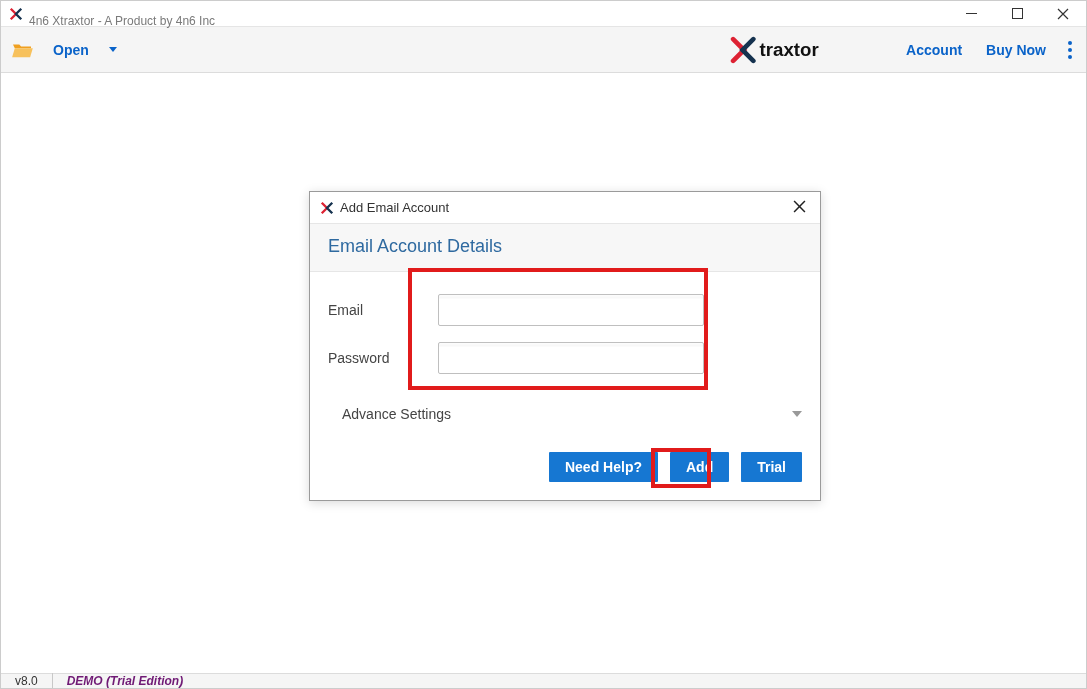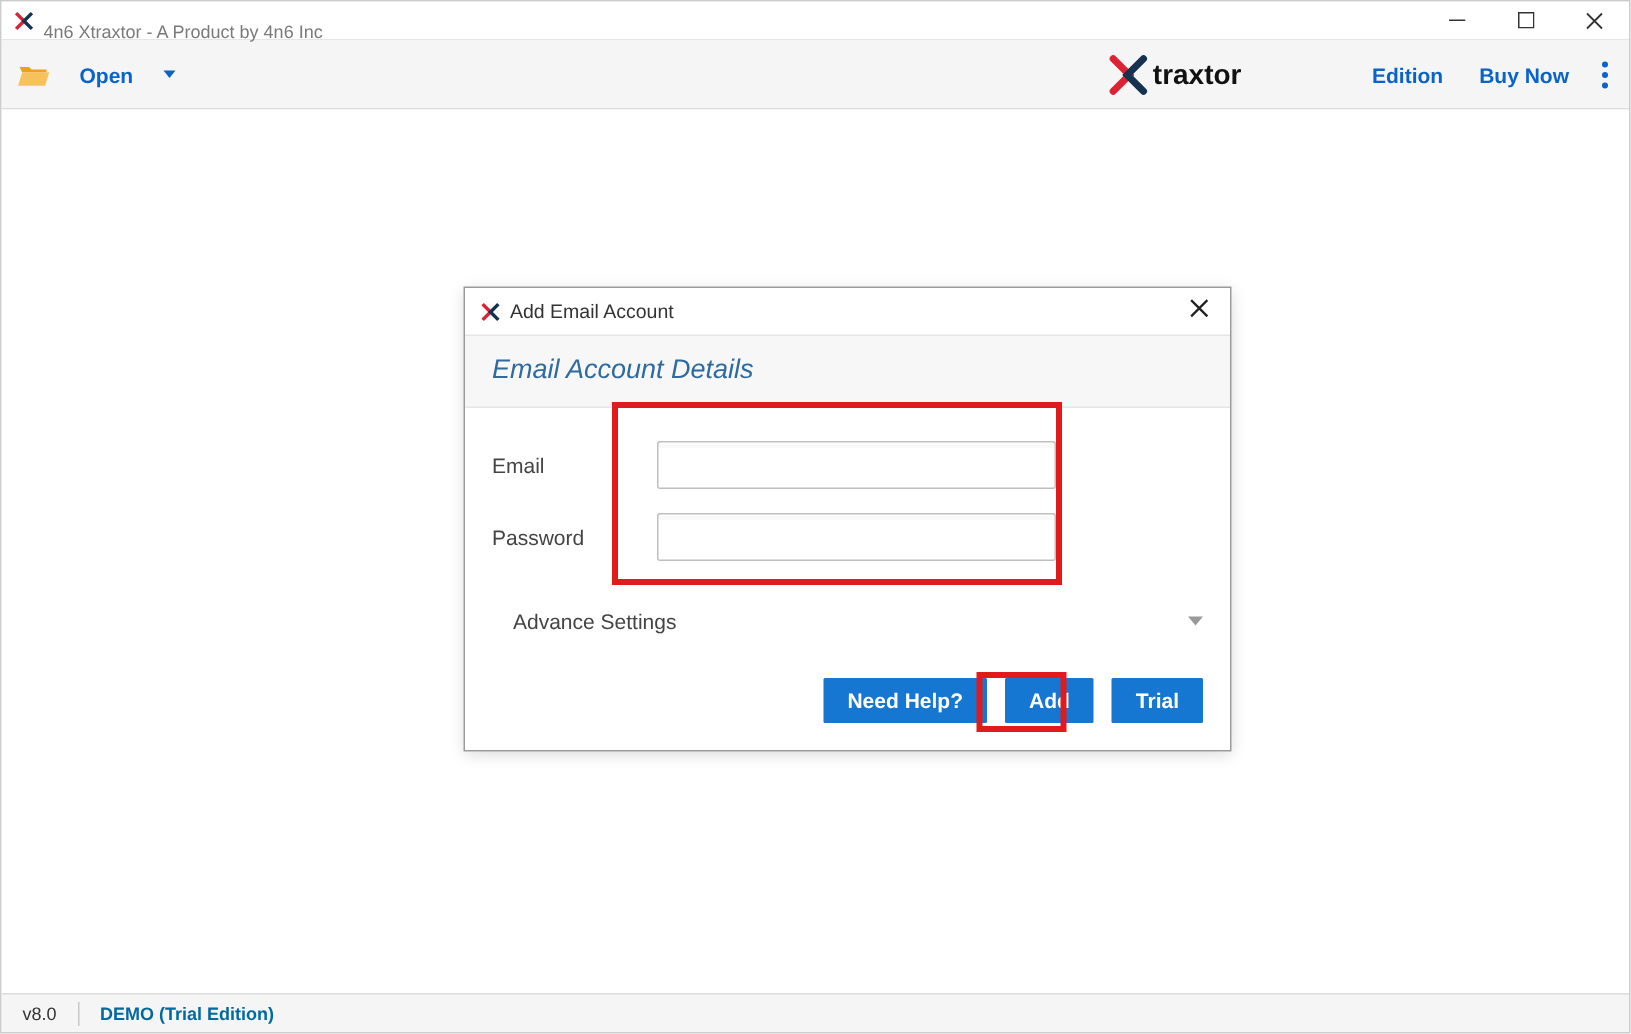--- a/index.html
+++ b/index.html
@@ -96,21 +96,21 @@
       font-size: 13px;
     }
     .dialog-hdr .app-icon { margin-right: 6px; display:inline-flex; }
     .dialog-hdr .spacer { flex:1; }
     .dialog-close { font-size: 16px; cursor: pointer; color:#333; padding: 0 4px;}
     .dialog-subhdr {
       background: #f7f7f7;
       padding: 12px 18px 14px 18px;
       border-bottom: 1px solid #e6e6e6;
     }
-    .dialog-subhdr h2 { font-size: 18px; font-weight: 400; color: #2f6aa0; font-style: italic; }
+    .dialog-subhdr h2 { font-size: 18px; font-weight: 400; color: #2f6aa0; }
     .dialog-body { padding: 14px 18px 10px 18px; }
     .form-row { display:flex; align-items:center; height: 48px; }
     .form-label { width: 110px; font-size: 14px; color:#444; }
     .form-input {
       width: 266px; height: 32px;
       border: 1px solid #bfbfbf; border-radius: 2px;
       padding: 4px 8px; font-size: 13px;
       background: linear-gradient(#fdfdfd,#f7f7f7 3px,#fff 4px);
     }
     .highlight-box {
@@ -144,30 +144,30 @@
       border-radius: 1px;
       height: 30px;
       padding: 0 16px;
       font-size: 14px;
       font-weight: 600;
       cursor: pointer;
     }
     
     .statusbar {
       position:absolute; left:0; right:0; bottom:0;
-      height: 26px;
+      height: 15px;
       background: #f5f5f5;
       border-top: 1px solid #dcdcdc;
       display:flex; align-items:center;
       padding: 0 14px;
       font-size: 12px;
     }
     .statusbar .ver { margin-right: 14px; }
     .statusbar .divider { width:1px; height: 16px; background:#c8c8c8; margin-right: 14px; }
-    .statusbar .edition { color:#0369a1; font-weight: 600; }
+    .statusbar .edition { color:#701a75; font-weight: 600; font-style: italic; }
   </style>
 </head>
 <body>
 
 <div class="titlebar">
   <span class="app-icon">
     <svg width="14" height="14" viewBox="0 0 24 24">
         <path d="M3 3 L12 12 L3 21" stroke="#d23" stroke-width="4" fill="none"></path>
         <path d="M21 3 L12 12 L21 21" stroke="#15324f" stroke-width="4" fill="none"></path>
       </svg>
@@ -205,21 +205,21 @@
     <span class="caret-down"></span>
   </div>
   <span class="spacer"></span>
   <div class="brand-logo">
     <svg width="140" height="28" viewBox="0 0 180 36">
       <path d="M4 4 L18 18 L4 32" stroke="#d23" stroke-width="6" fill="none" stroke-linecap="round"></path>
       <path d="M30 4 L16 18 L30 32" stroke="#15324f" stroke-width="6" fill="none" stroke-linecap="round"></path>
       <text x="38" y="26" font-family="Segoe UI, sans-serif" font-size="24" font-weight="700" fill="#111">traxtor</text>
     </svg>
   </div>
-  <span class="link-btn">Edition</span>
+  <span class="link-btn">Account</span>
   <span class="link-btn">Buy Now</span>
   <div class="kebab">
       <span></span>
       <span></span>
       <span></span>
     </div>
 </div>
 
 <div class="main"></div>
 

